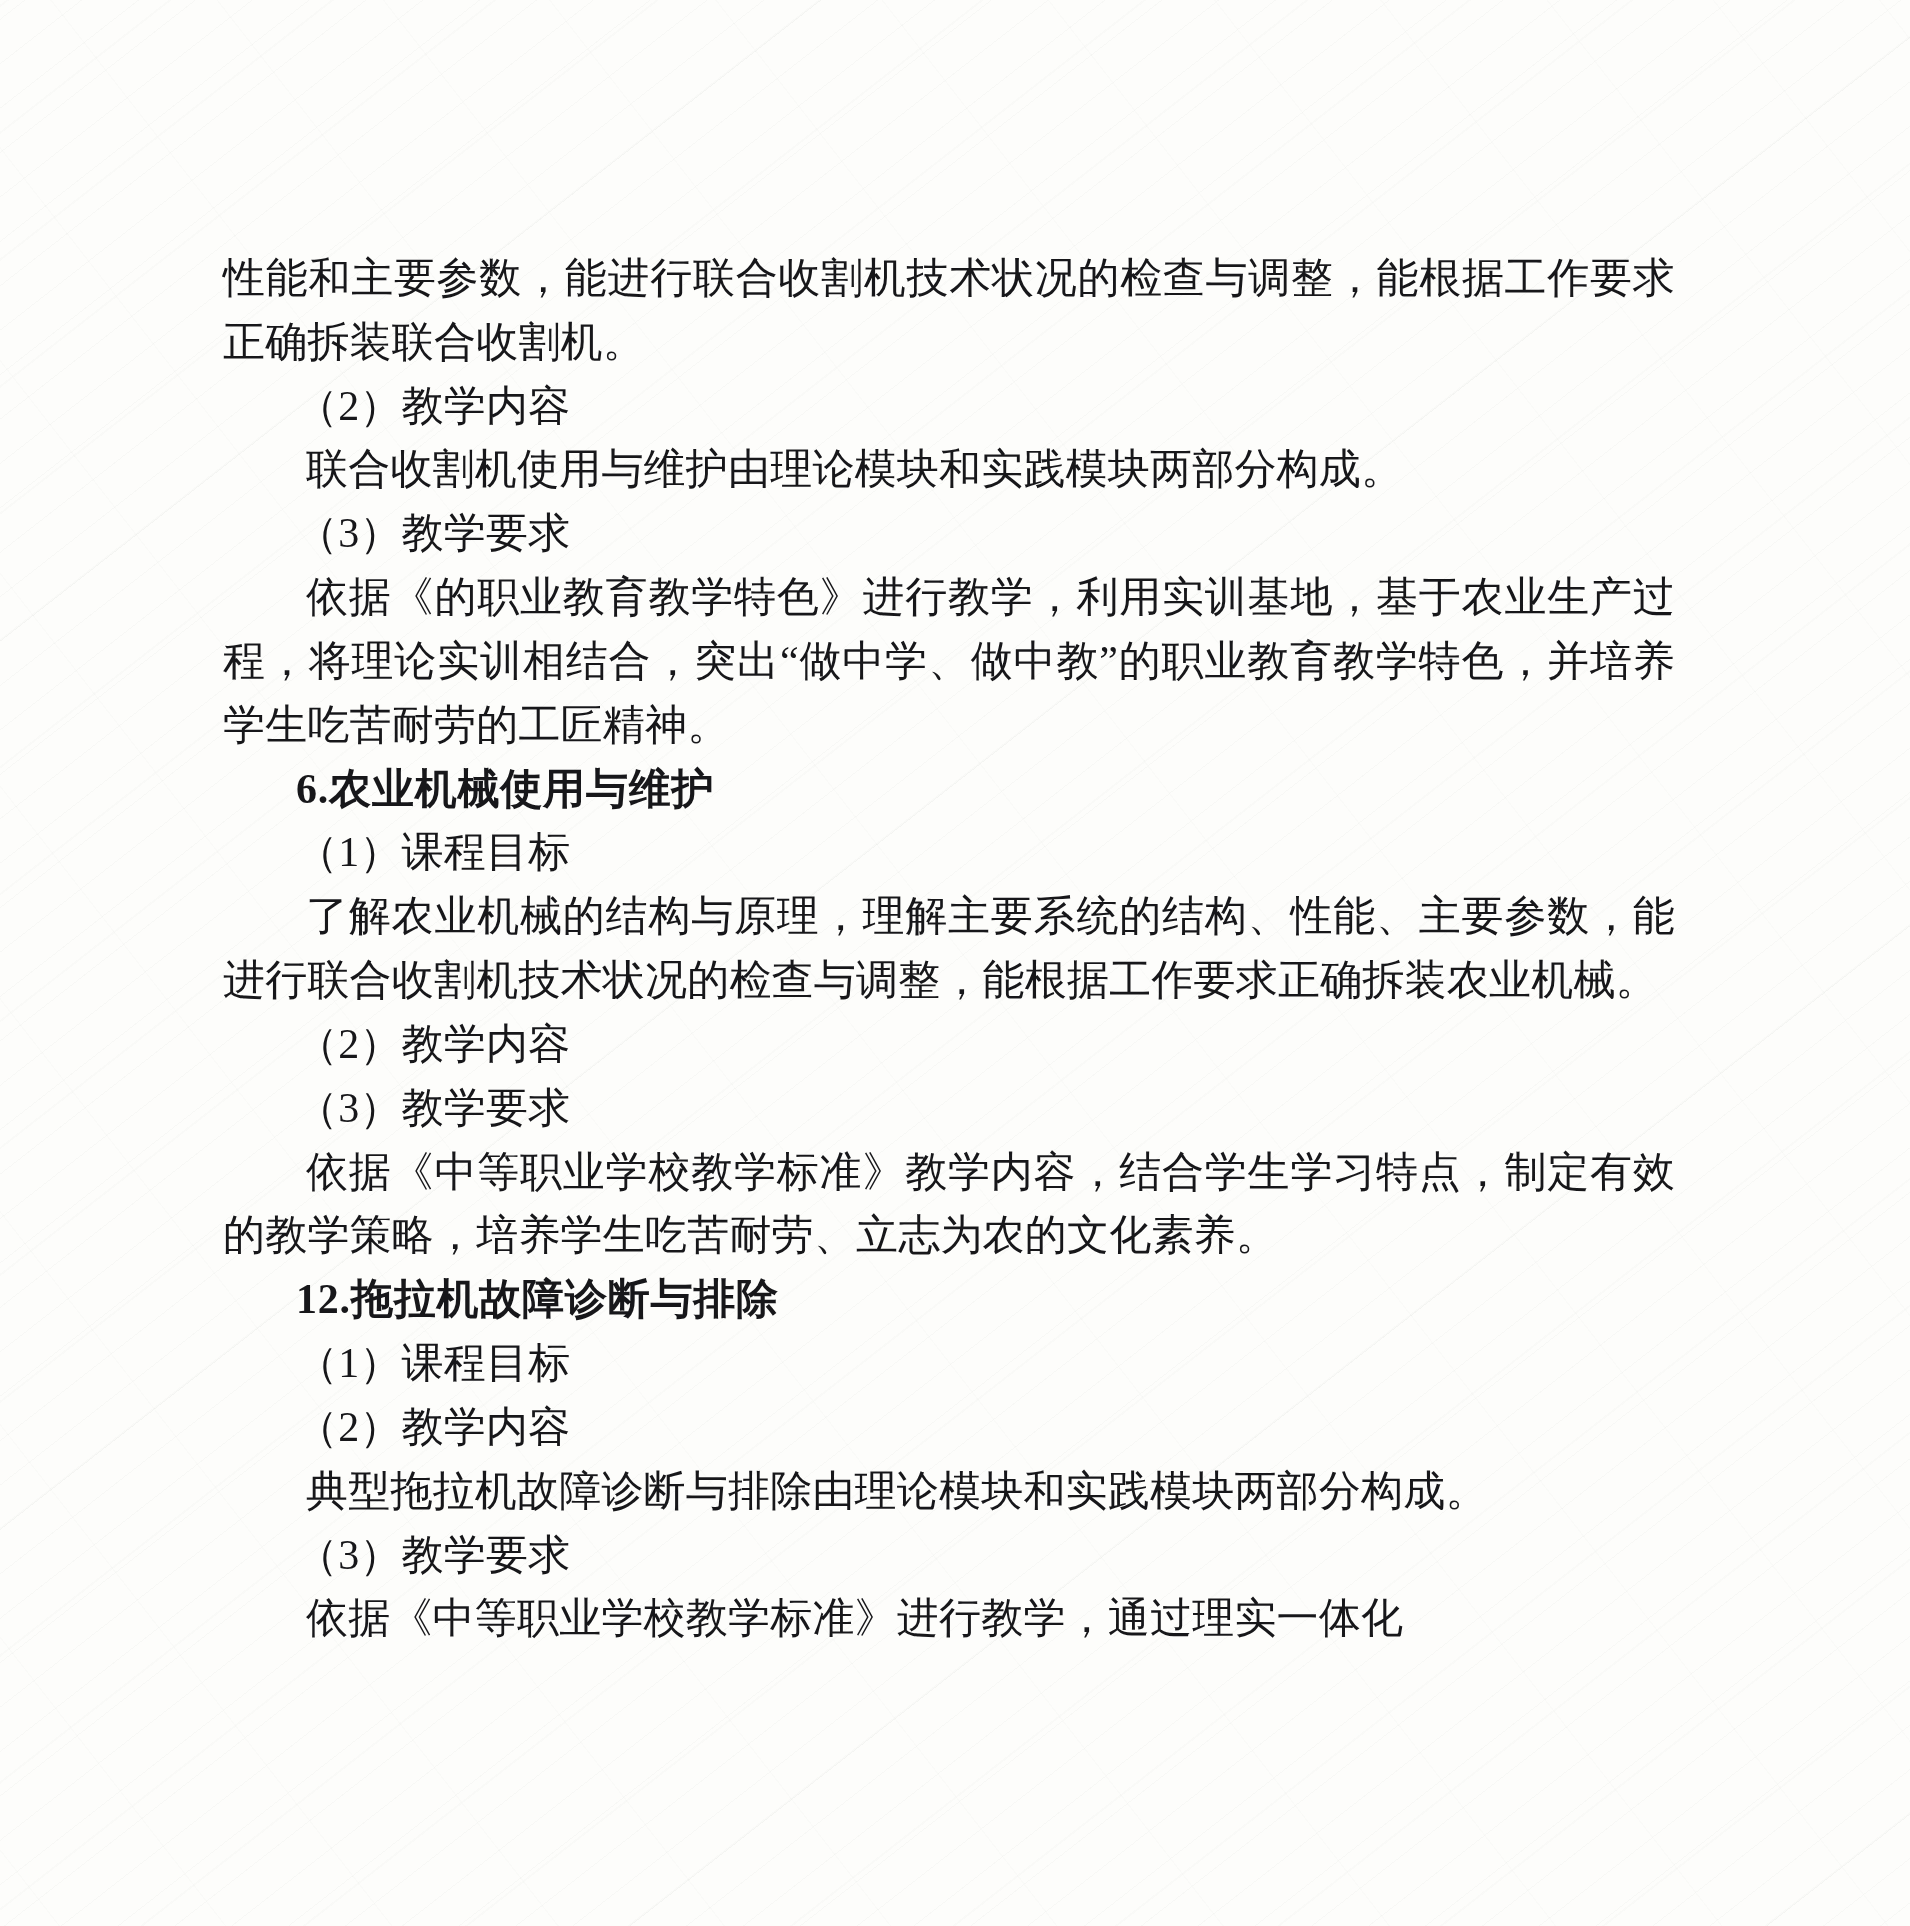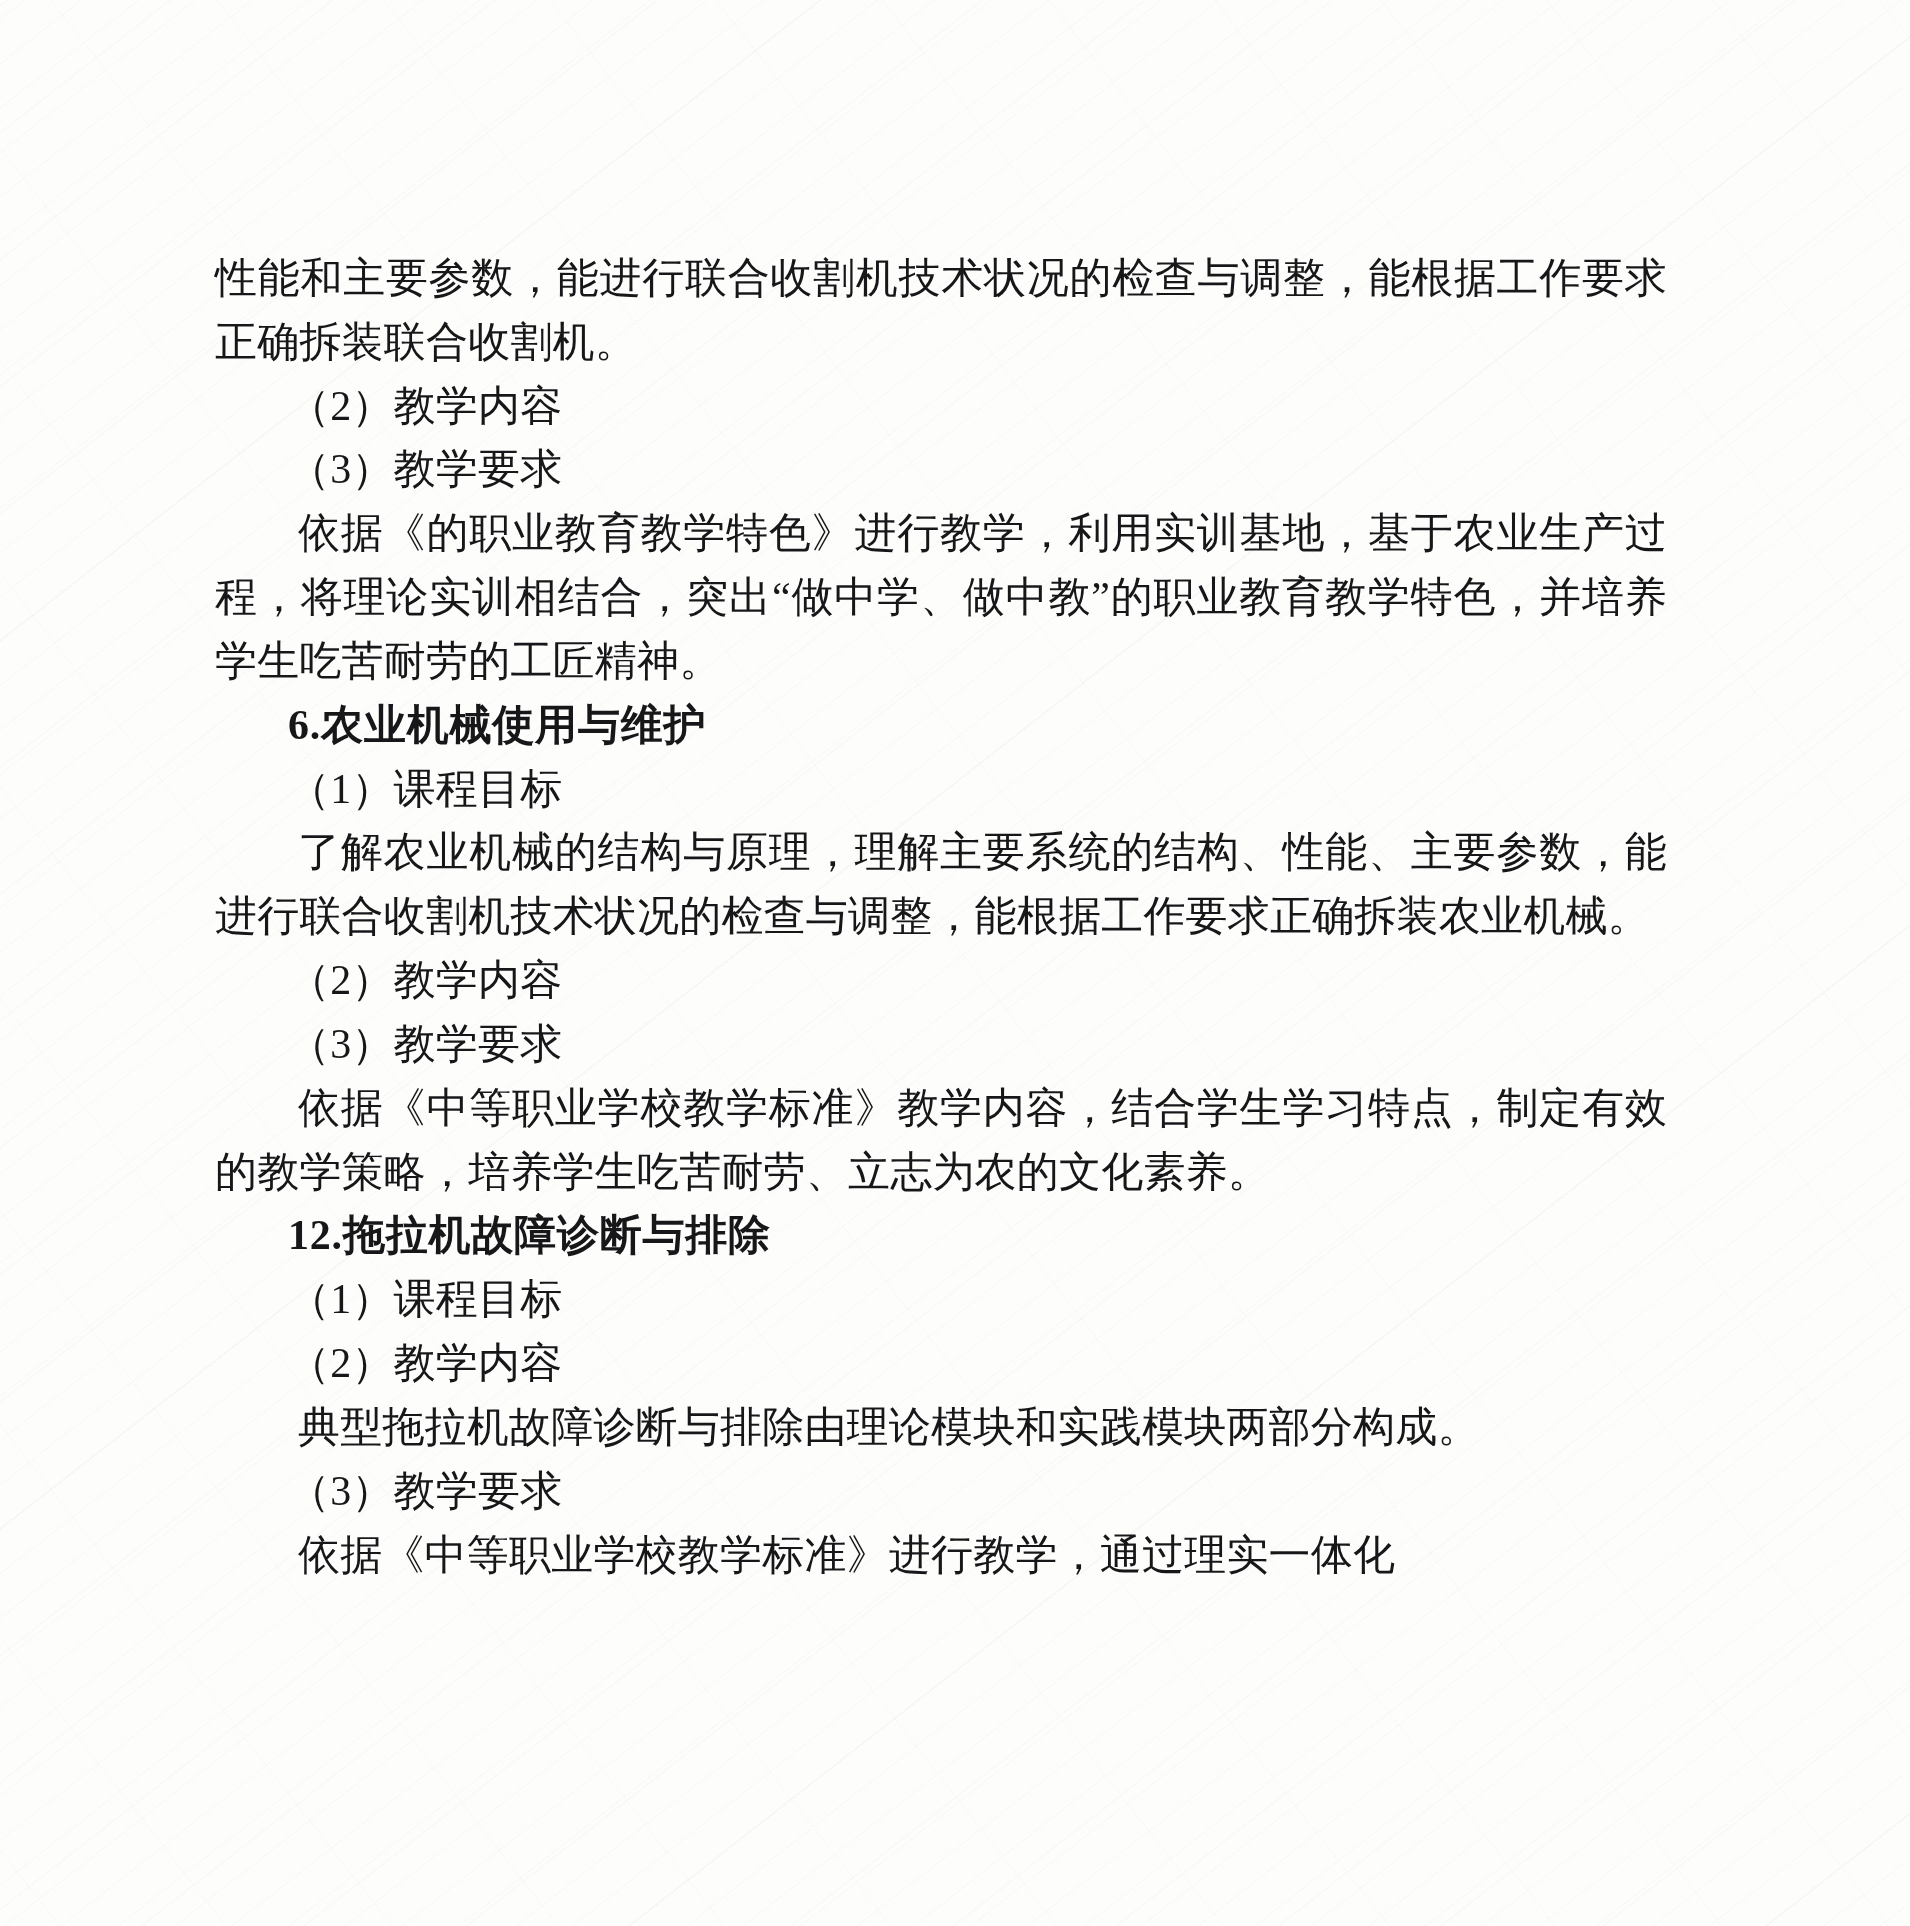--- a/index.html
+++ b/index.html
@@ -40,21 +40,21 @@
       repeating-linear-gradient(
         52deg,
         rgba(120,130,120,0.022) 0px,
         rgba(120,130,120,0.022) 1.2px,
         rgba(255,255,255,0) 1.2px,
         rgba(255,255,255,0) 131px
       );
   }
   .content {
     position: absolute;
-    left: 215px;
+    left: 223px;
     top: 247px;
     width: 1452px;
   }
   p {
     margin: 0;
     font-size: 42px;
     line-height: 1.52;
     color: #17171a;
     letter-spacing: 0.2px;
     text-align: justify;
@@ -75,20 +75,21 @@
 </style>
 </head>
 <body>
 
 <div class="page">
   <div class="texture"></div>
 
   <div class="content">
     <p class="">性能和主要参数，能进行联合收割机技术状况的检查与调整，能根据工作要求正确拆装联合收割机。</p>
     <p class="indent-paren">（2）教学内容</p>
+    <p class="indent">联合收割机使用与维护由理论模块和实践模块两部分构成。</p>
     <p class="indent-paren">（3）教学要求</p>
     <p class="indent">依据《的职业教育教学特色》进行教学，利用实训基地，基于农业生产过程，将理论实训相结合，突出“做中学、做中教”的职业教育教学特色，并培养学生吃苦耐劳的工匠精神。</p>
     <p class="heading">6.农业机械使用与维护</p>
     <p class="indent-paren">（1）课程目标</p>
     <p class="indent">了解农业机械的结构与原理，理解主要系统的结构、性能、主要参数，能进行联合收割机技术状况的检查与调整，能根据工作要求正确拆装农业机械。</p>
     <p class="indent-paren">（2）教学内容</p>
     <p class="indent-paren">（3）教学要求</p>
     <p class="indent">依据《中等职业学校教学标准》教学内容，结合学生学习特点，制定有效的教学策略，培养学生吃苦耐劳、立志为农的文化素养。</p>
     <p class="heading">12.拖拉机故障诊断与排除</p>
     <p class="indent-paren">（1）课程目标</p>

